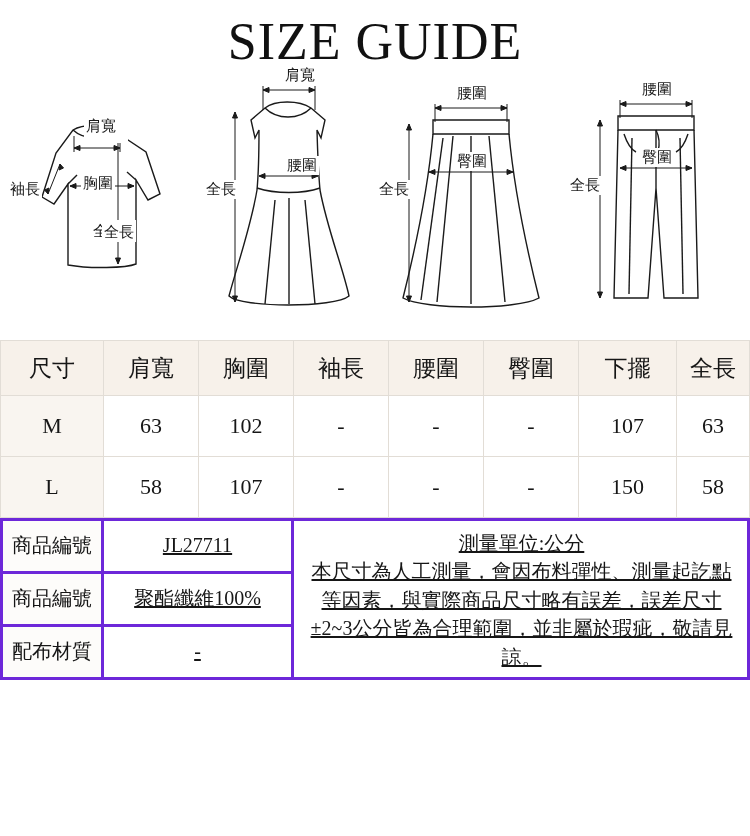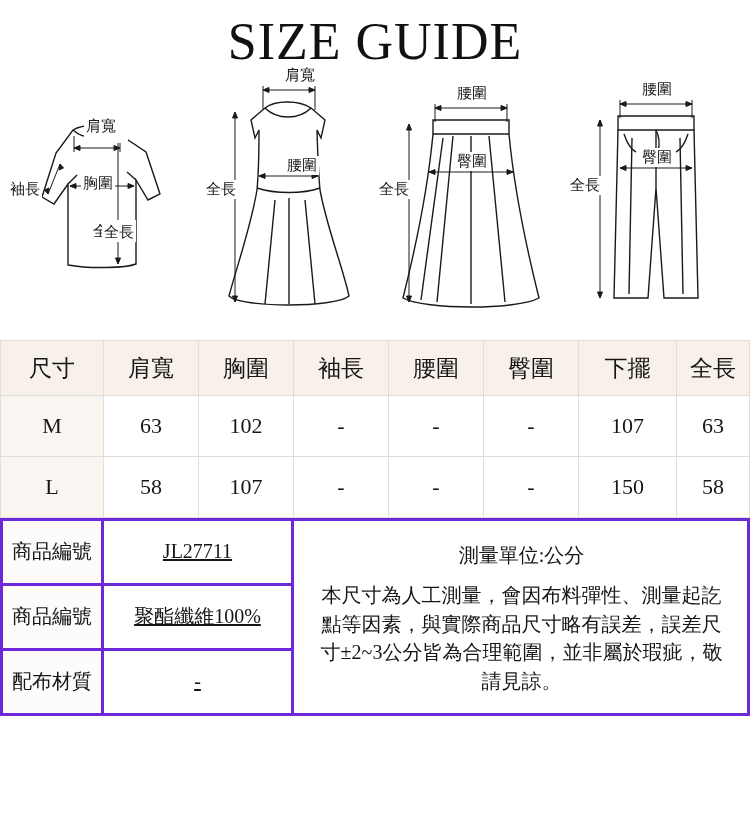--- a/index.html
+++ b/index.html
@@ -93,21 +93,21 @@
     width: 185px;
     text-decoration: underline;
   }
   .note-cell {
     text-align: left;
     vertical-align: top;
     padding: 8px 10px 6px 12px;
     line-height: 1.42;
     font-size: 19px;
   }
-  .note-cell p { margin: 12px; }
+  .note-cell p { margin: 0; text-decoration: underline; }
 </style>
 </head>
 <body>
 
 <div class="page">
 
   <div class="title">SIZE GUIDE</div>
 
   <div class="illus-row">
 

